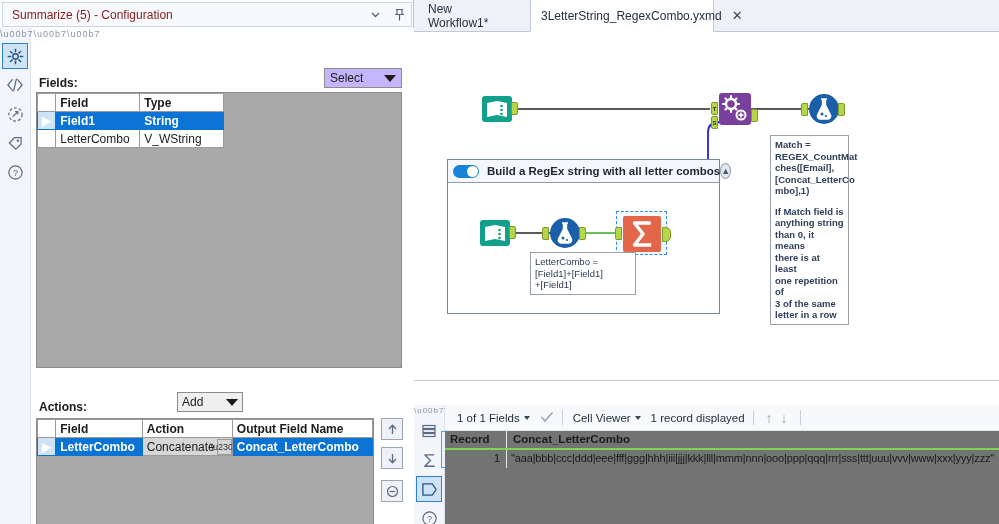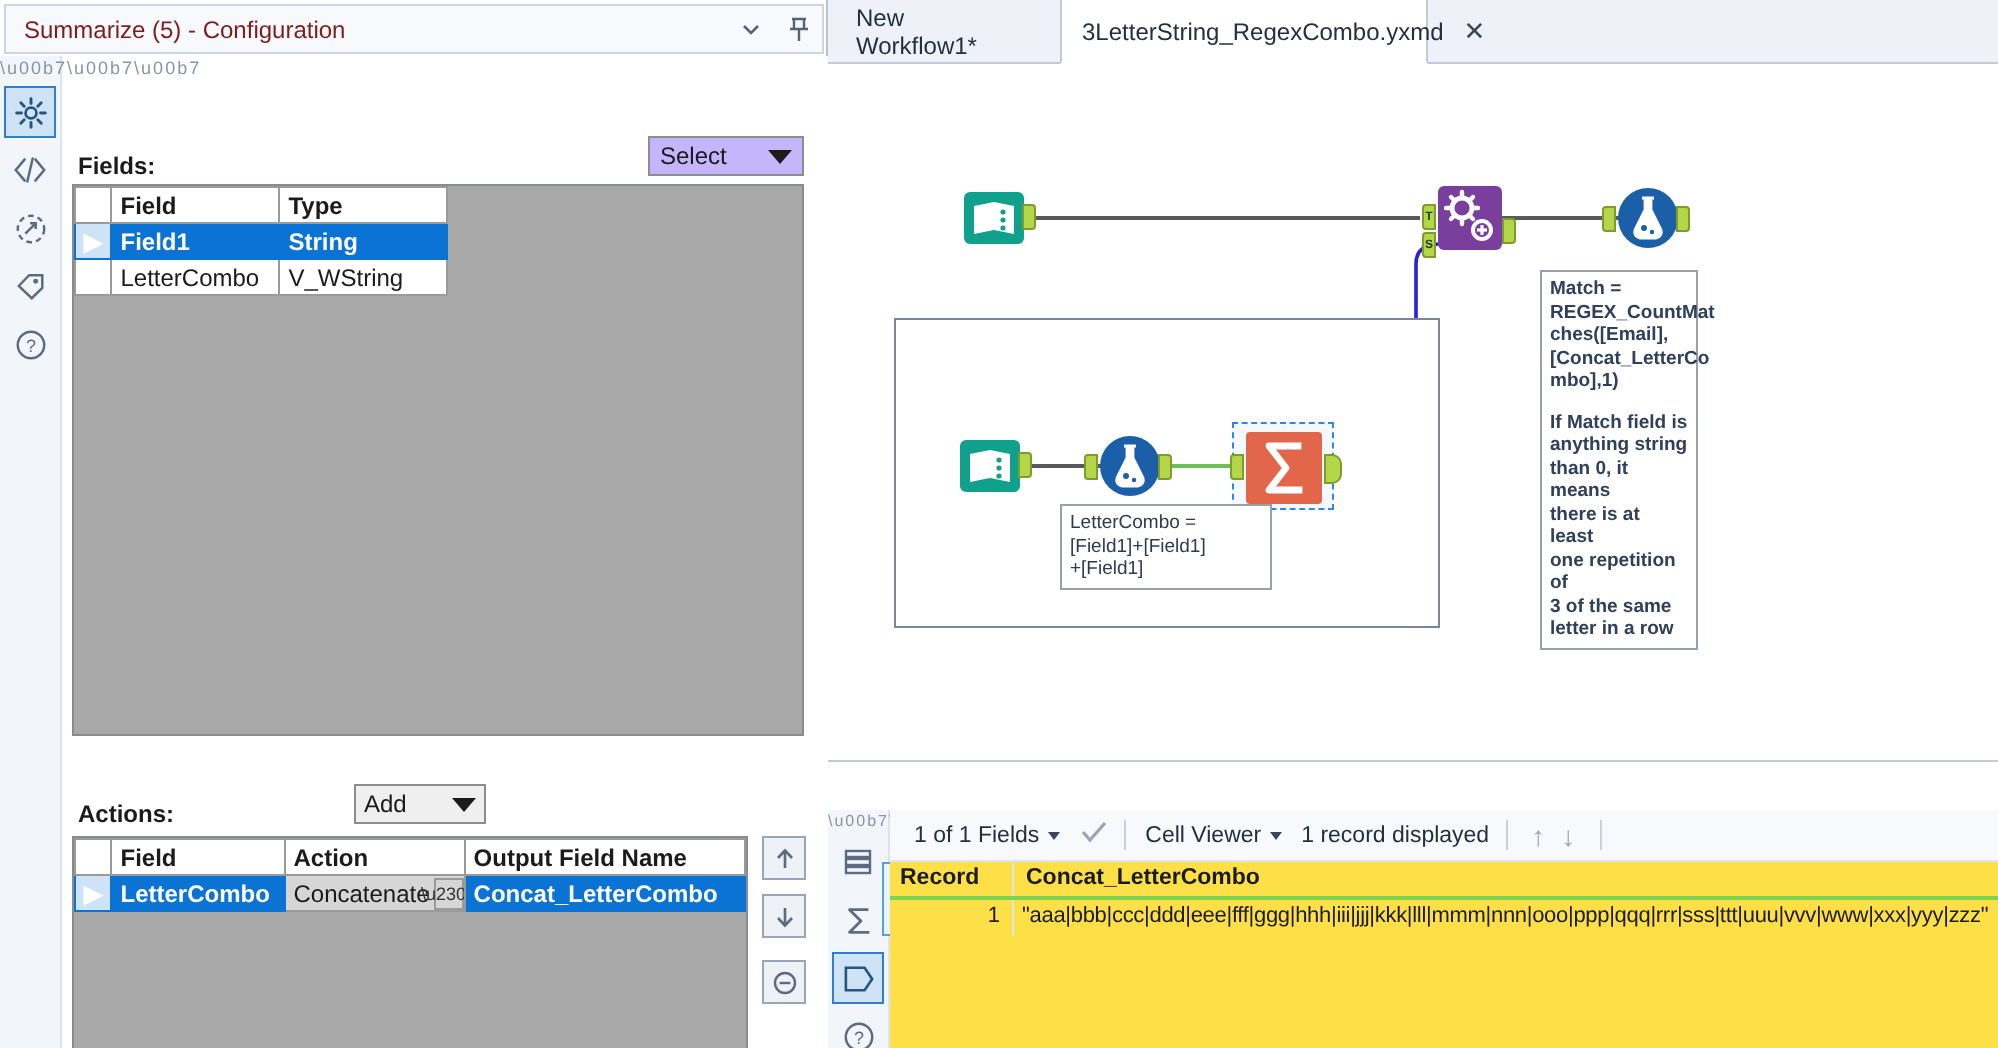--- a/index.html
+++ b/index.html
@@ -191,21 +191,21 @@
     background: #f7f9fc; border-bottom: 1px solid #dfe5ef;
     display: flex; align-items: center; font-size: 11.5px; color: #22303f;
   }
   .tb-sep { width: 1px; height: 15px; background: #c8d0dd; margin: 0 8px; }
   .tb-item { display: flex; align-items: center; gap: 4px; padding: 0 2px; }
   .mini-caret { width: 0; height: 0; border-left: 3.5px solid transparent;
     border-right: 3.5px solid transparent; border-top: 4.5px solid #3a4658; }
 
   #res-table {
     position: absolute; left: 31px; top: 50px; width: 554px; height: 94px;
-    background: #fde047;
+    background: #737373;
   }
   #res-head { display: flex; height: 19px; border-bottom: 2px solid #7fd44f;
     font-size: 11.5px; }
   #res-head .c1 { width: 62px; font-weight: bold; padding: 2px 0 0 5px;
     border-right: 1px solid #dfe5ef; }
   #res-head .c2 { flex: 1; font-weight: bold; padding: 2px 0 0 6px; }
   #res-row { display: flex; height: 18px; font-size: 11px; }
   #res-row .c1 { width: 62px; text-align: right; padding: 2px 6px 0 0;
     border-right: 1px solid #dfe5ef; }
   #res-row .c2 { flex: 1; padding: 2px 0 0 4px; white-space: nowrap;
@@ -447,20 +447,27 @@
       <div>If Match field is</div>
       <div>anything string</div>
       <div>than 0, it means</div>
       <div>there is at least</div>
       <div>one repetition of</div>
       <div>3 of the same</div>
       <div>letter in a row</div>
     </div>
 
     <div id="tool-container">
+      <div id="container-head">
+        <div class="toggle">
+            <div class="knob"></div>
+          </div>
+        <div id="container-title">Build a RegEx string with all letter combos</div>
+        <div id="collapse-btn">▲</div>
+      </div>
 
       <div class="wire" style="left:63px; top:72px; width:40px;"></div>
       <div class="wire green" style="left:133px; top:72px; width:40px;"></div>
 
       <div class="tool" style="left:30px; top:56px;">
         <svg width="34" height="34" viewBox="0 0 34 34">
           <rect x="2" y="4" width="30" height="26" rx="3" fill="#11a08c"></rect>
           <path d="M17 9 L7 11 V25 L17 23 Z M17 9 L27 11 V25 L17 23 Z" fill="#ffffff"></path>
           <circle cx="21.5" cy="14" r="1.3" fill="#11a08c"></circle>
           <circle cx="21.5" cy="18" r="1.3" fill="#11a08c"></circle>

